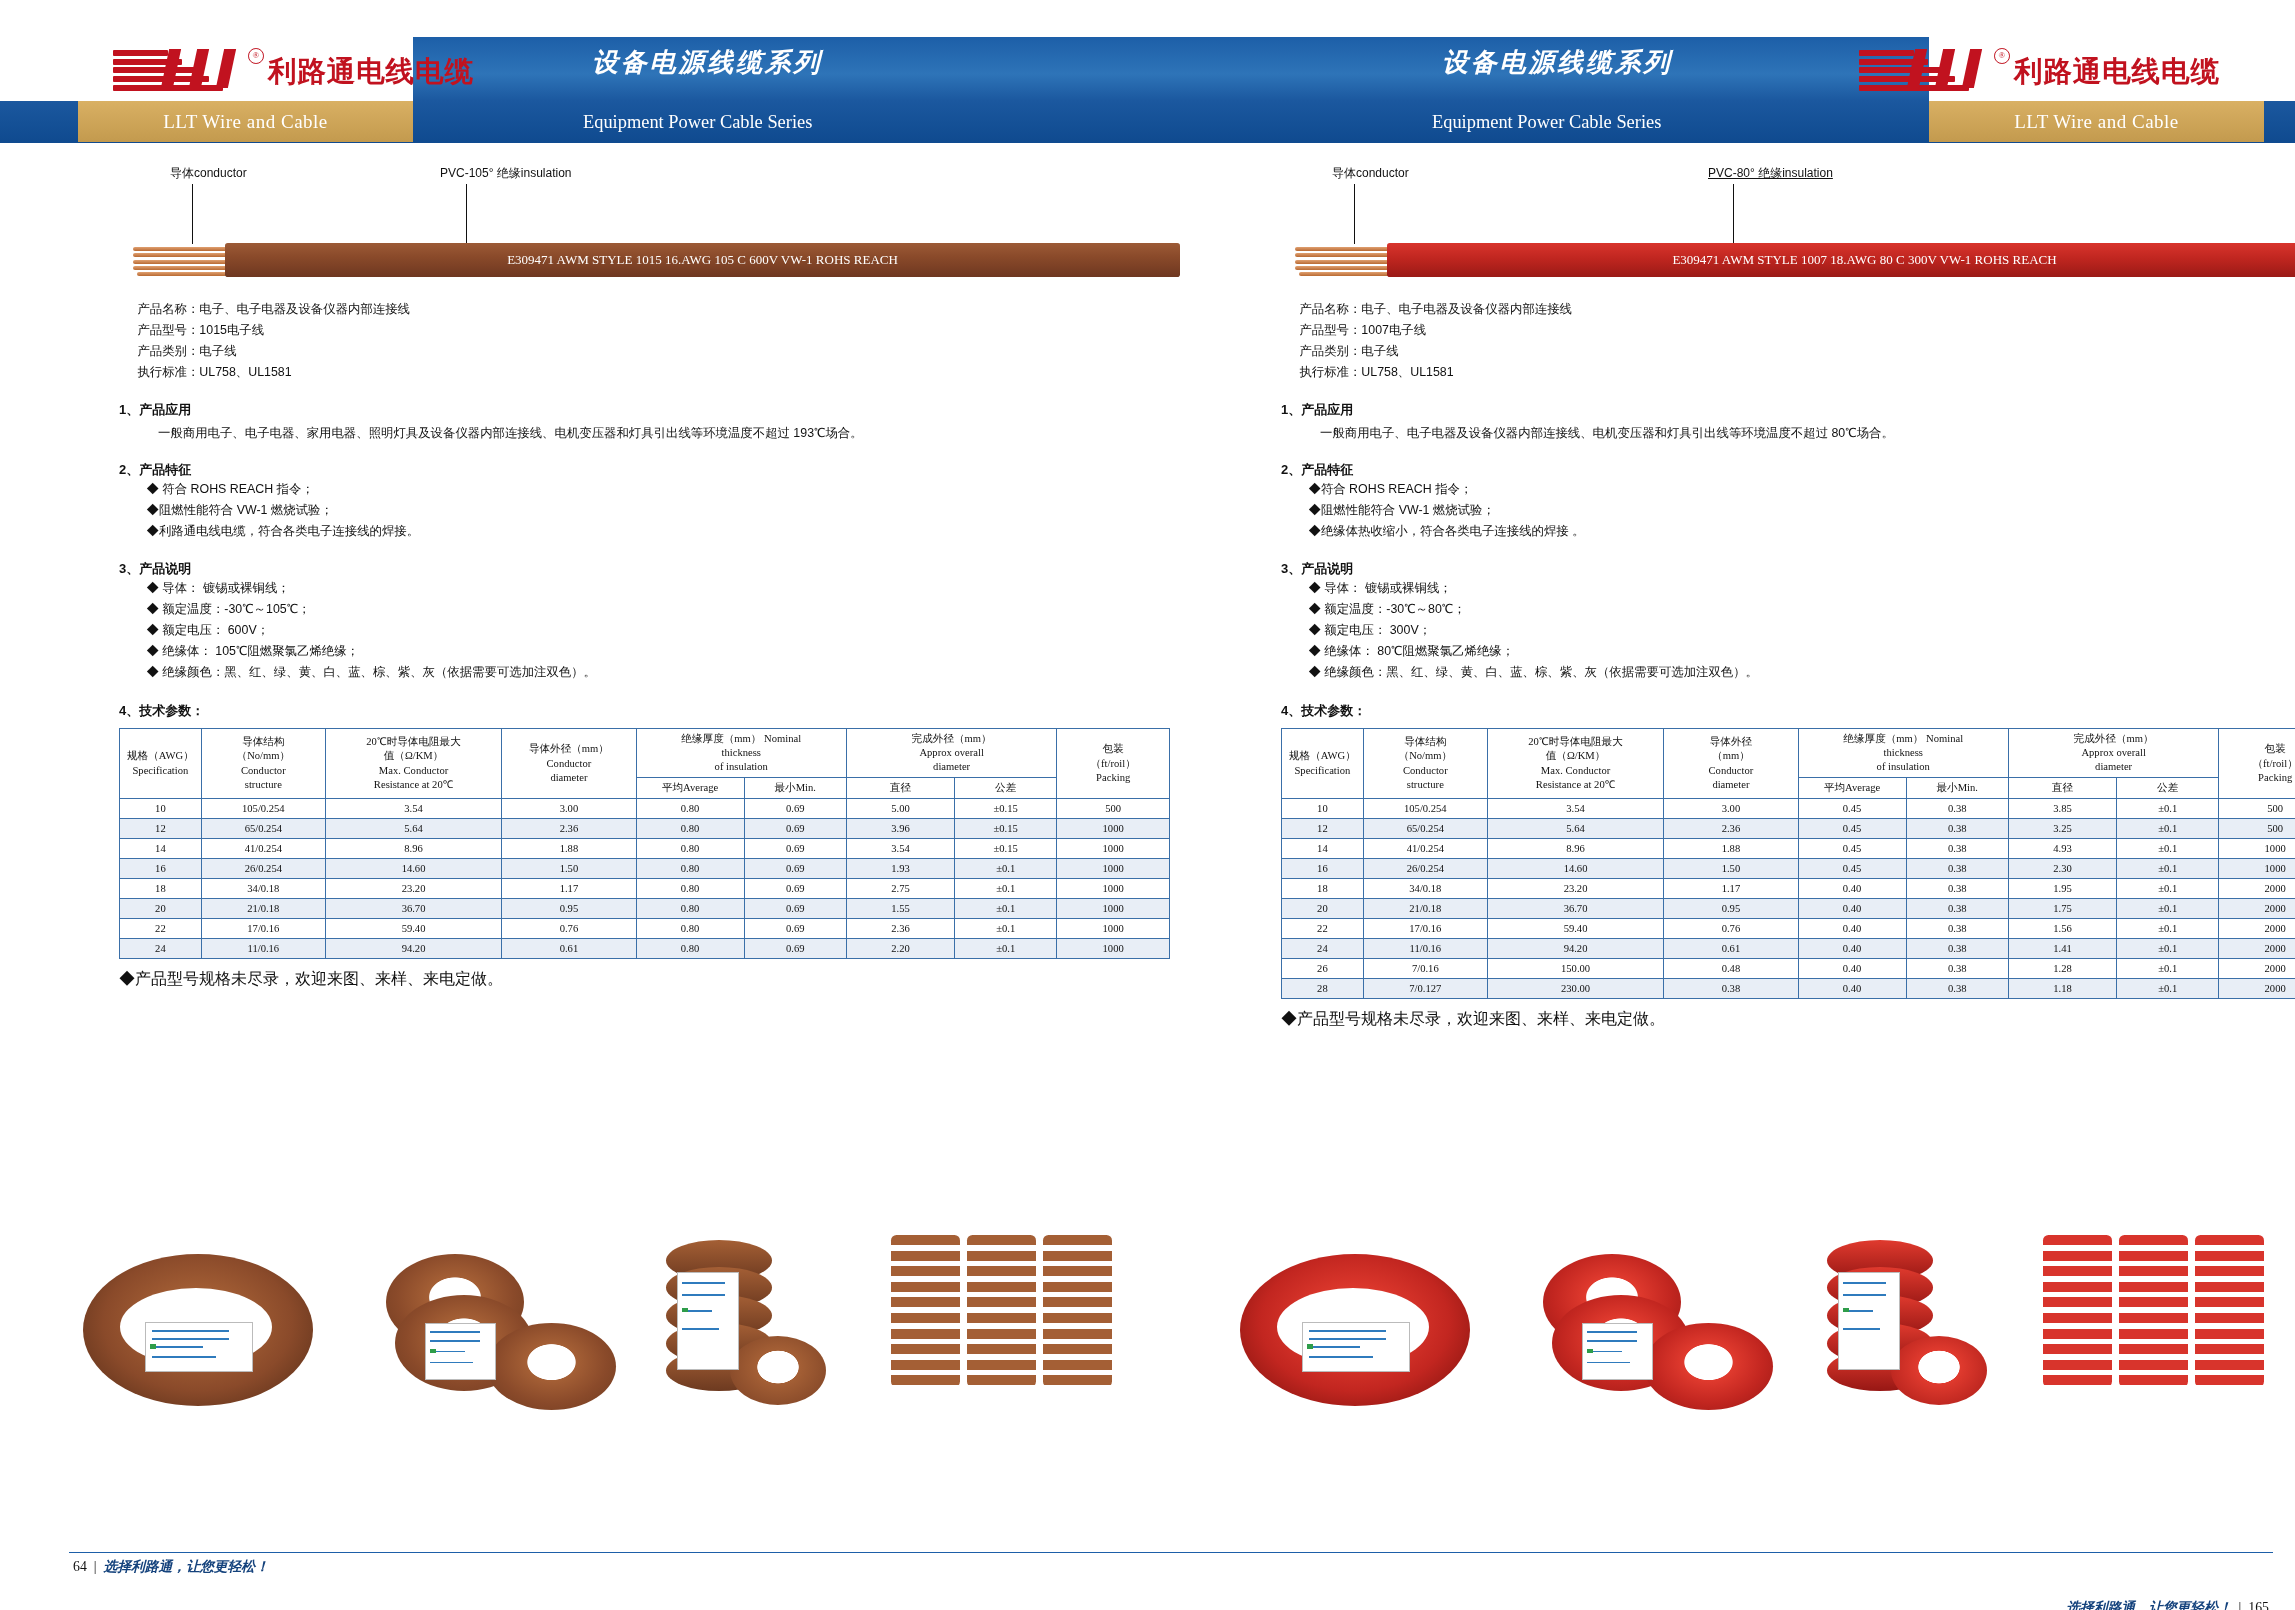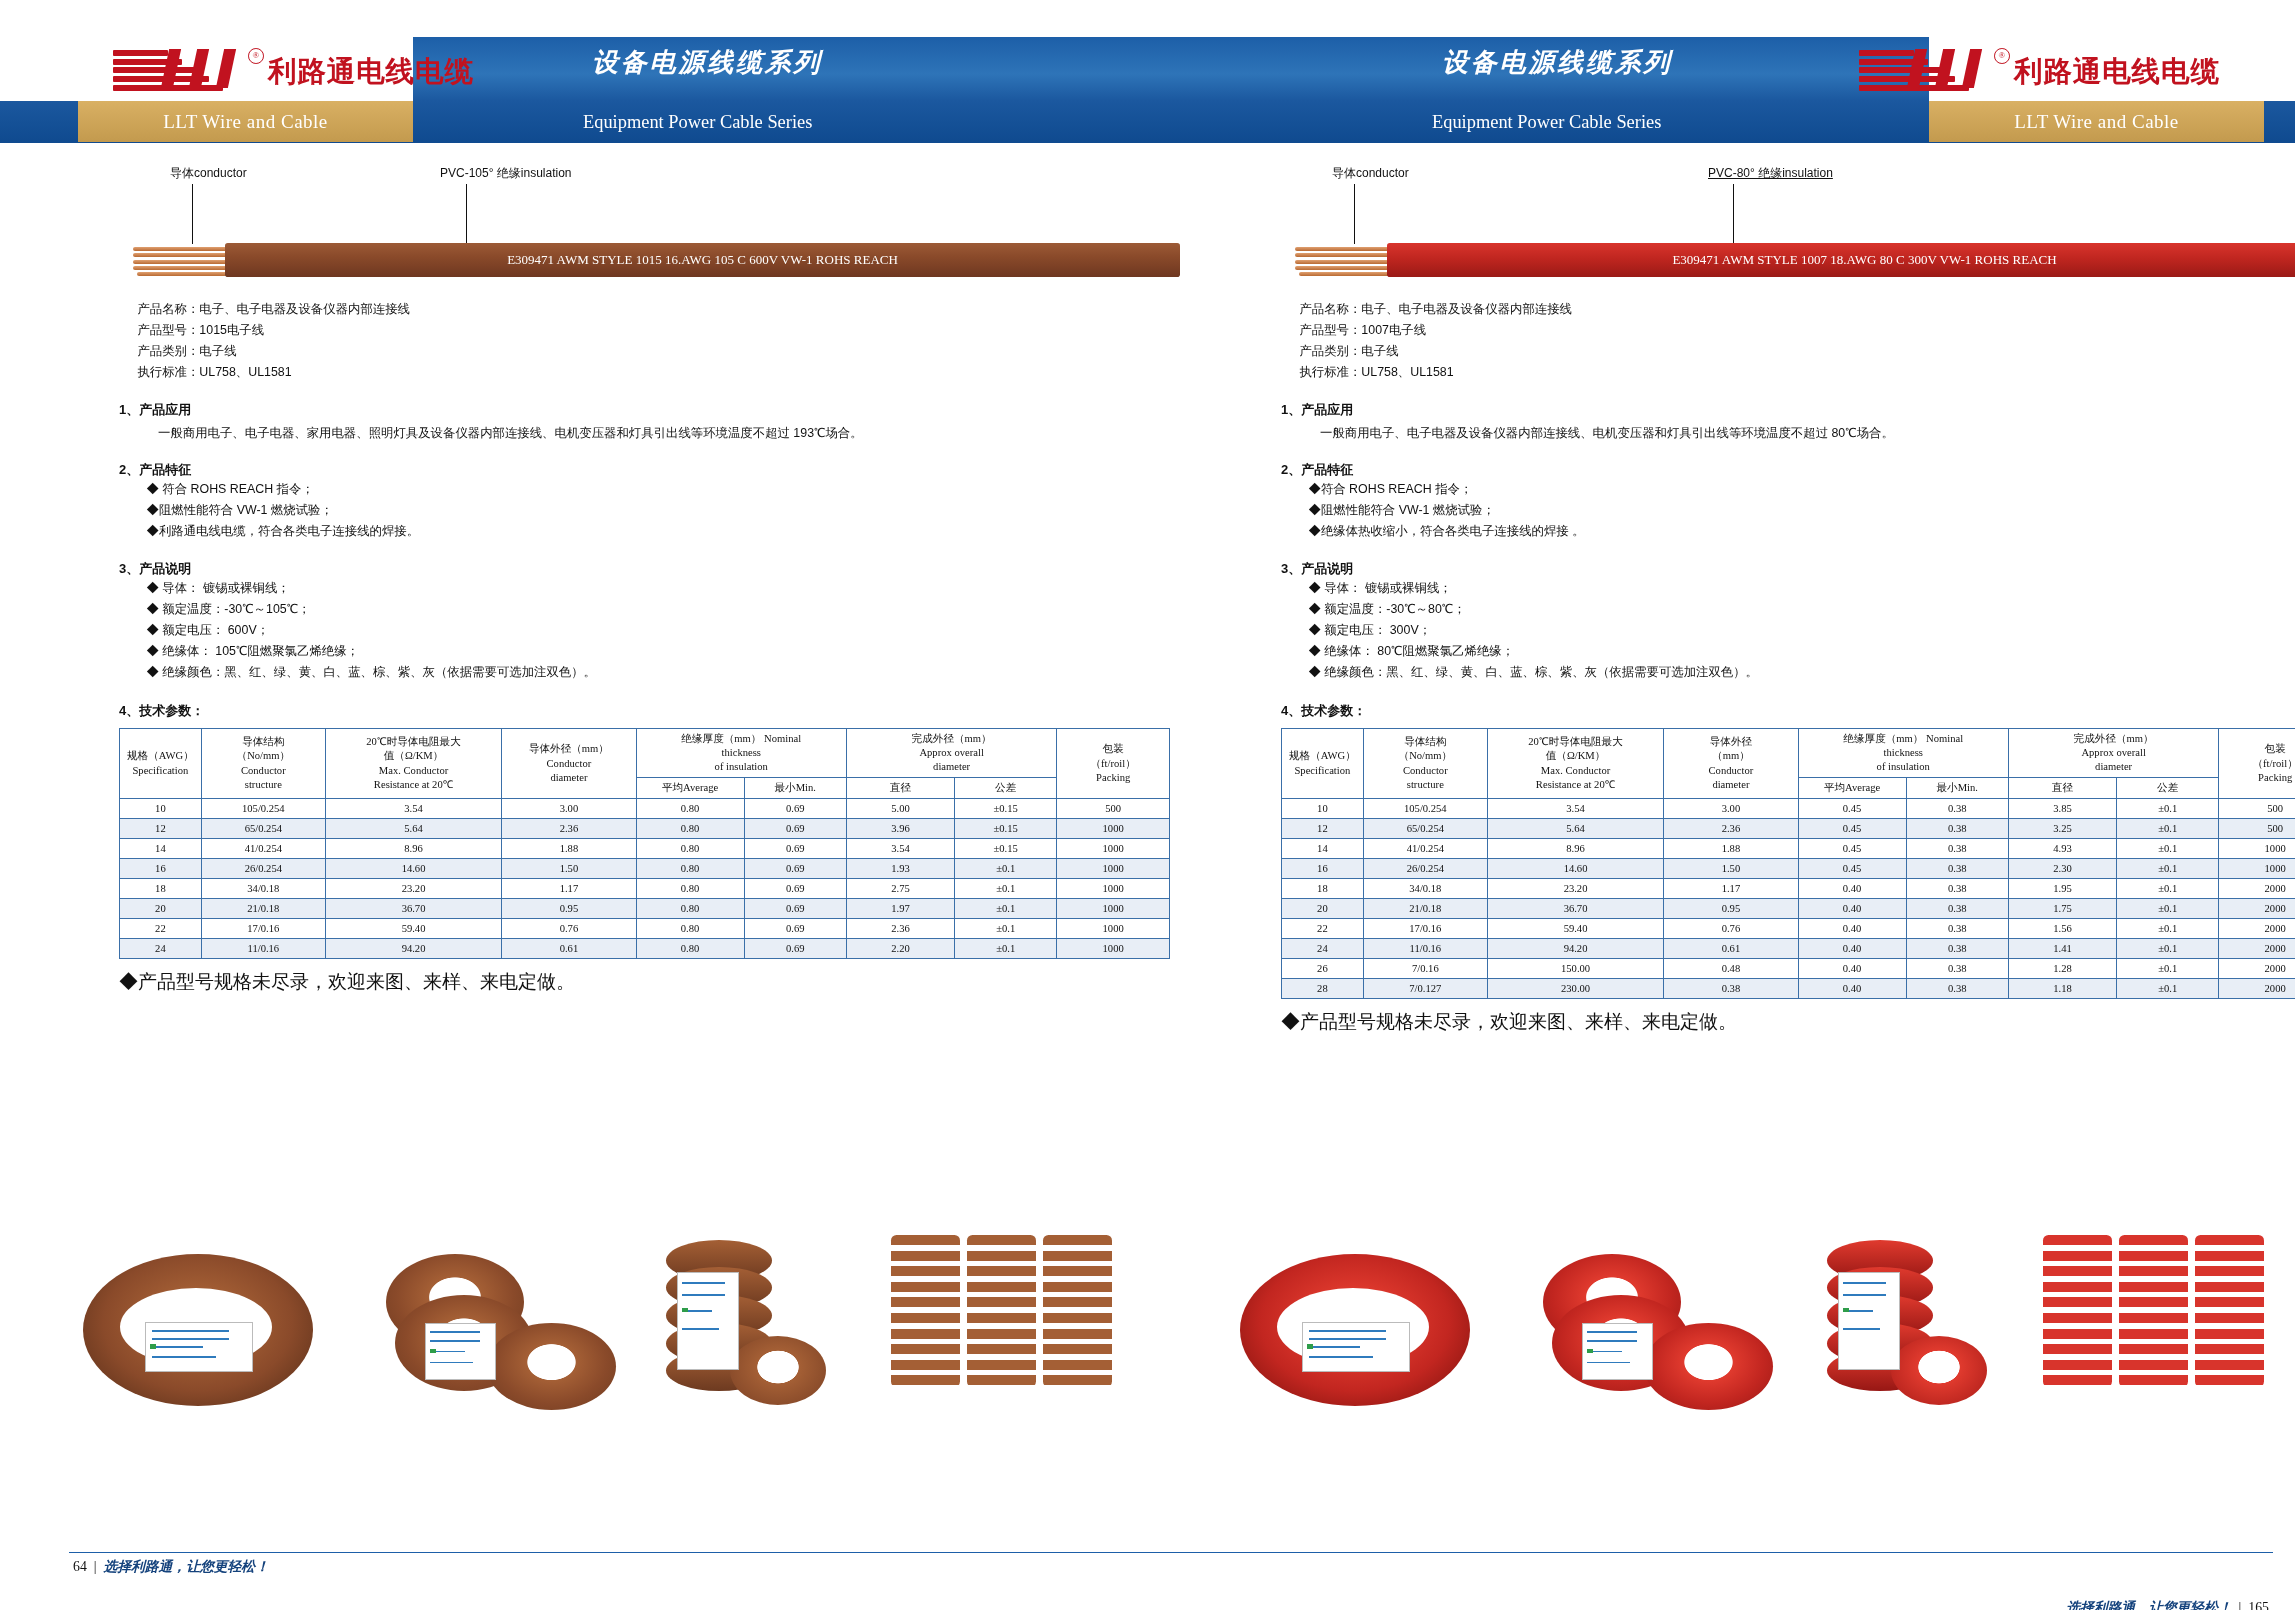--- a/index.html
+++ b/index.html
@@ -72,21 +72,21 @@
   .sec-title{margin-top:18.4px;font-size:13px;font-weight:bold;color:#111;}
   .sec-body{margin-top:3.7px;margin-left:39px;font-size:12.4px;line-height:20px;color:#111;}
   .bullet{margin-left:27.5px;font-size:12.4px;line-height:21px;color:#111;}
 
   
   table{border-collapse:collapse;margin-top:8.3px;width:1051px;font-size:10.6px;}
   th,td{border:0.5px solid #3a6fa8;text-align:center;color:#111;font-family:"Liberation Serif",serif;}
   th{font-weight:normal;padding:2.8px 0.9px;line-height:14.2px;}
   td{height:19px;padding:0 0.9px;line-height:19px;}
   tr.alt td{background:#e8eef6;}
-  .note{margin-top:10px;font-size:19px;color:#111;}
+  .note{margin-top:10px;font-size:16px;color:#111;}
 
   
   .coils{position:absolute;left:0;top:1226px;width:100%;height:321px;}
   .coil-group{position:absolute;}
   .coil{position:absolute;border-radius:50%;}
   .label-tag{position:absolute;background:#fff;border:0.5px solid #bbb;}
   .label-tag .lbar{position:absolute;background:#2f7bbd;height:1.8px;left:6%;width:72%;}
   .label-tag .lgrn{position:absolute;background:#2e9d4a;height:4.6px;width:6.4px;}
 
   
@@ -287,21 +287,21 @@
               <td>±0.1</td>
               <td>1000</td>
             </tr>
           <tr class="alt">
               <td>20</td>
               <td>21/0.18</td>
               <td>36.70</td>
               <td>0.95</td>
               <td>0.80</td>
               <td>0.69</td>
-              <td>1.97</td>
+              <td>1.55</td>
               <td>±0.1</td>
               <td>1000</td>
             </tr>
           <tr>
               <td>22</td>
               <td>17/0.16</td>
               <td>59.40</td>
               <td>0.76</td>
               <td>0.80</td>
               <td>0.69</td>

